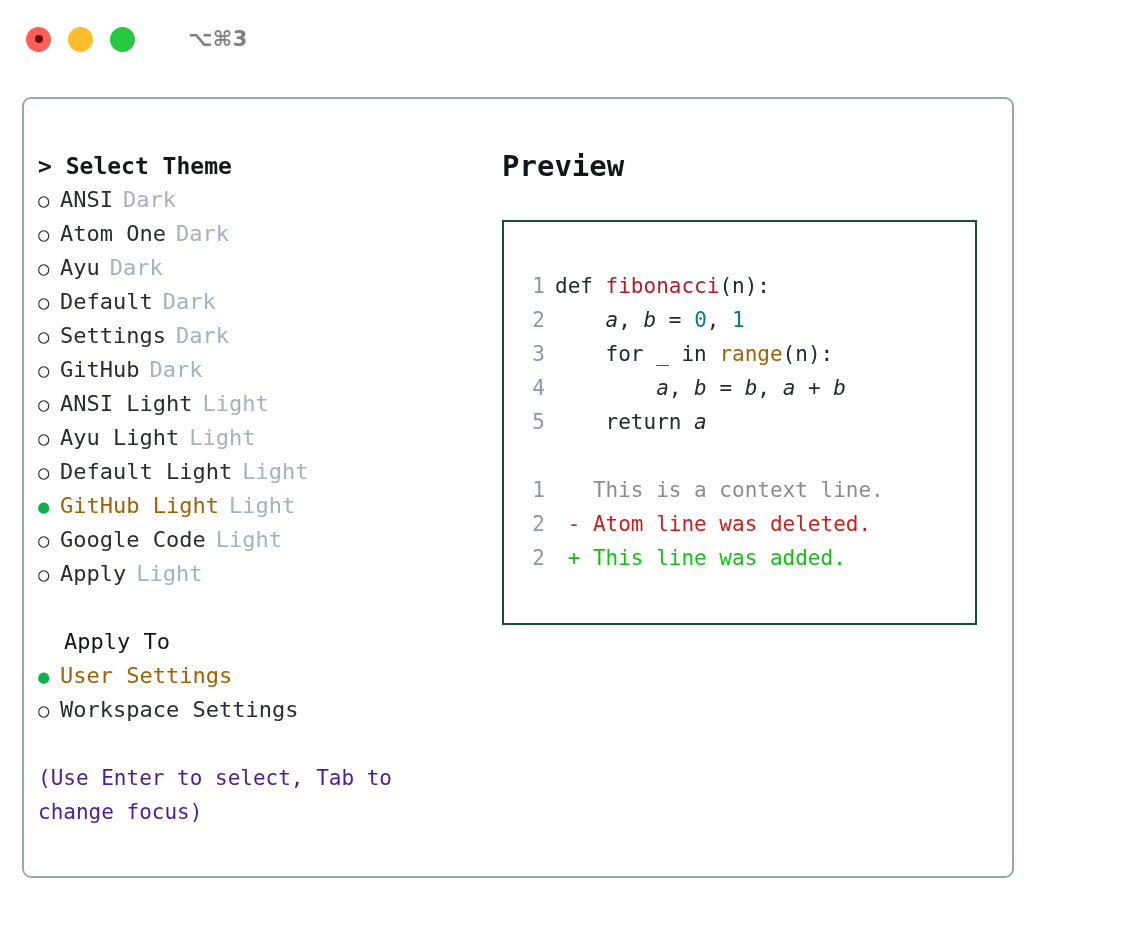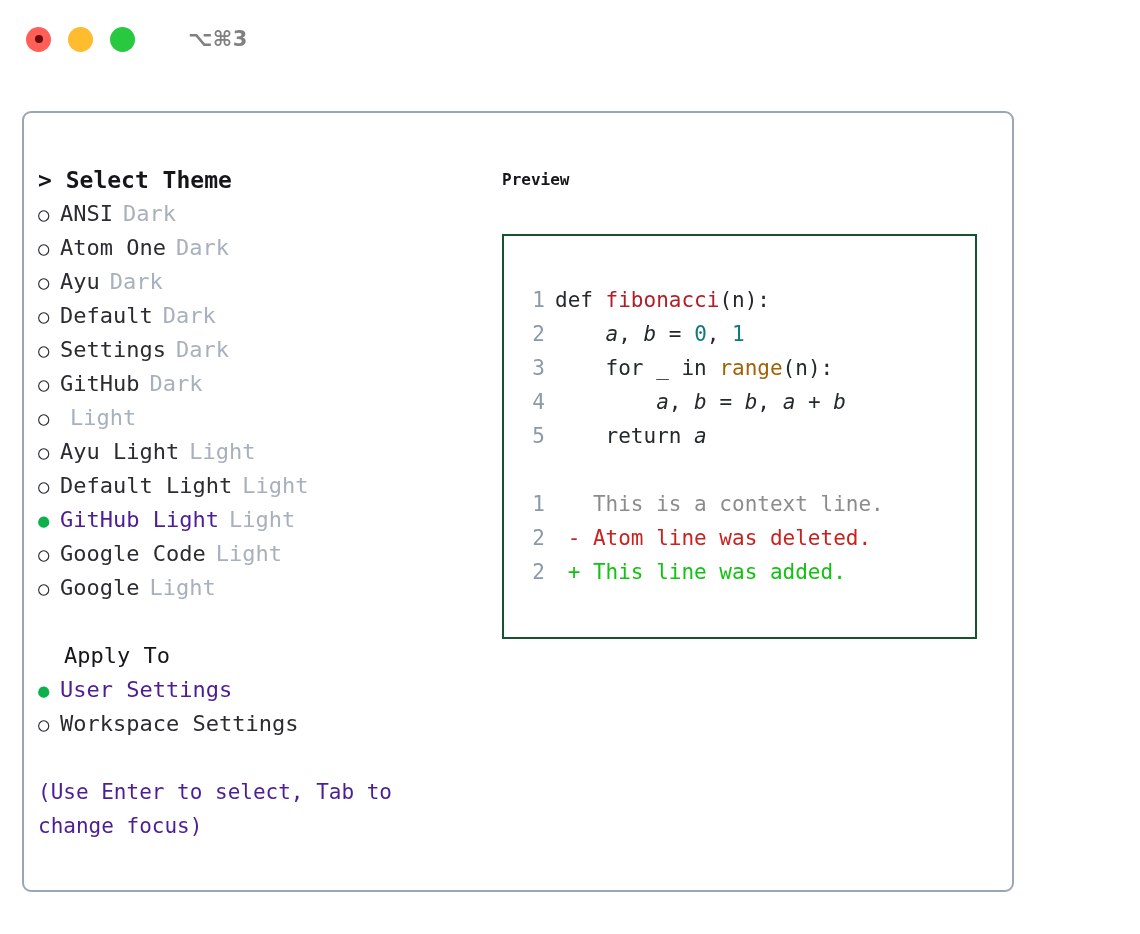--- a/index.html
+++ b/index.html
@@ -66,21 +66,21 @@
     font-size: 21px;
     font-weight: bold;
     letter-spacing: 0.5px;
     font-family: "DejaVu Sans", "Liberation Sans", sans-serif;
   }
 
   
   .panel {
     position: absolute;
     left: 22px;
-    top: 111px;
+    top: 97px;
     width: 992px;
     height: 781px;
     border: 2px solid #9aa5b5;
     border-radius: 9px;
     box-sizing: border-box;
     background: #ffffff;
   }
 
   .columns {
     position: absolute;
@@ -112,21 +112,21 @@
     white-space: pre;
   }
   .marker {
     display: inline-block;
     width: 22px;
     color: #2a2c31;
     font-size: 19px;
   }
   .marker.on { color: #0cb14b; }
   .opt-name  { color: #2a2c31; }
-  .opt-row.selected .opt-name { color: #4c1d95; }
+  .opt-row.selected .opt-name { color: #a16207; }
   .opt-cat {
     color: #a8b0bd;
     margin-left: 10px;
   }
 
   .apply-block { margin-top: 34px; }
   .apply-title {
     font-size: 22px;
     color: #15161a;
     line-height: 34px;
@@ -144,21 +144,21 @@
   }
 
   
   .right-col {
     position: absolute;
     left: 478px;
     top: 50px;
     width: 500px;
   }
   .preview-title {
-    font-size: 16px;
+    font-size: 29px;
     font-weight: bold;
     color: #15161a;
     line-height: 34px;
     white-space: pre;
   }
   .preview-box {
     margin-top: 37px;
     width: 475px;
     height: 405px;
     border: 2px solid #14532d;
@@ -209,26 +209,26 @@
 
       <div class="left-col">
         <div class="section-header">&gt; Select Theme</div>
         <div id="theme-list">
             <div class="opt-row"><span class="marker">○</span><span class="opt-name">ANSI</span><span class="opt-cat">Dark</span></div>
             <div class="opt-row"><span class="marker">○</span><span class="opt-name">Atom One</span><span class="opt-cat">Dark</span></div>
             <div class="opt-row"><span class="marker">○</span><span class="opt-name">Ayu</span><span class="opt-cat">Dark</span></div>
             <div class="opt-row"><span class="marker">○</span><span class="opt-name">Default</span><span class="opt-cat">Dark</span></div>
             <div class="opt-row"><span class="marker">○</span><span class="opt-name">Settings</span><span class="opt-cat">Dark</span></div>
             <div class="opt-row"><span class="marker">○</span><span class="opt-name">GitHub</span><span class="opt-cat">Dark</span></div>
-            <div class="opt-row"><span class="marker">○</span><span class="opt-cat">Light</span></div>
+            <div class="opt-row"><span class="marker">○</span><span class="opt-name">ANSI Light</span><span class="opt-cat">Light</span></div>
             <div class="opt-row"><span class="marker">○</span><span class="opt-name">Ayu Light</span><span class="opt-cat">Light</span></div>
             <div class="opt-row"><span class="marker">○</span><span class="opt-name">Default Light</span><span class="opt-cat">Light</span></div>
             <div class="opt-row selected"><span class="marker on">●</span><span class="opt-name">GitHub Light</span><span class="opt-cat">Light</span></div>
             <div class="opt-row"><span class="marker">○</span><span class="opt-name">Google Code</span><span class="opt-cat">Light</span></div>
-            <div class="opt-row"><span class="marker">○</span><span class="opt-name">Google</span><span class="opt-cat">Light</span></div>
+            <div class="opt-row"><span class="marker">○</span><span class="opt-name">Apply</span><span class="opt-cat">Light</span></div>
           </div>
 
         <div class="apply-block">
           <div class="apply-title">Apply To</div>
           <div id="apply-list">
               <div class="opt-row selected"><span class="marker on">●</span><span class="opt-name">User Settings</span></div>
               <div class="opt-row"><span class="marker">○</span><span class="opt-name">Workspace Settings</span></div>
             </div>
         </div>
 

